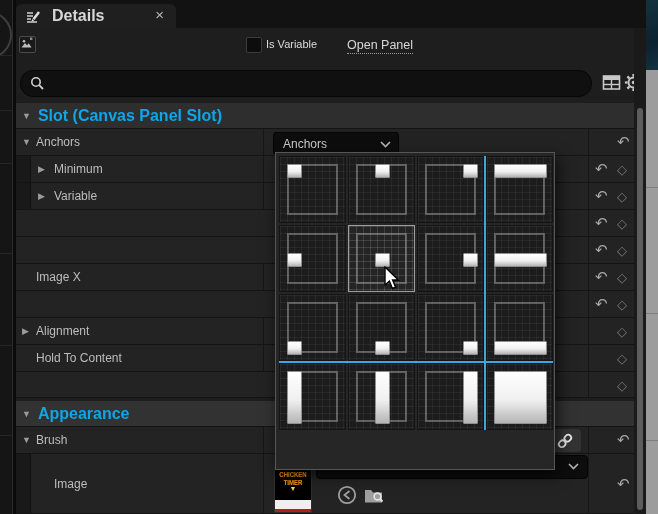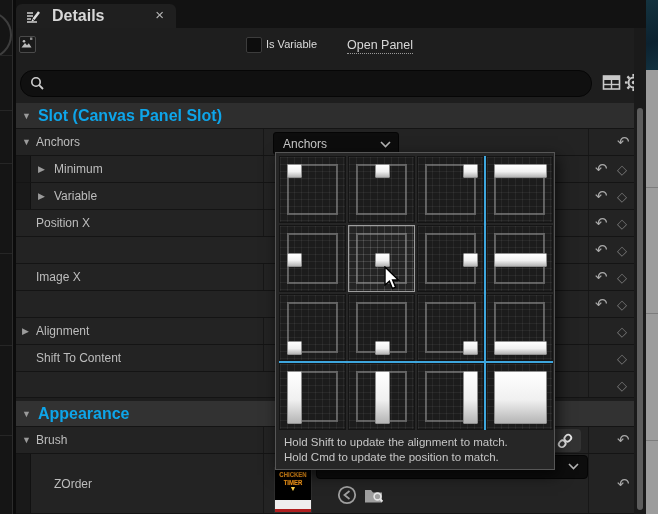--- a/index.html
+++ b/index.html
@@ -180,23 +180,20 @@
           <div class="indent"></div>
           <span class="exp" style="left: 22px;">▶</span>
           <span class="plabel" style="left: 38px;">Variable</span>
         </div>
         <div class="pactions">
           <span class="icon-reset" style="left: 6px;">↶</span>
           <span class="icon-diamond" style="left: 28px;">◇</span>
         </div>
       </div>
       <div class="prow" style="top: 210px; height: 27px;">
-        <div class="pname">
-          <span class="plabel" style="left: 20px;">Position X</span>
-        </div>
         <div class="pactions">
           <span class="icon-reset" style="left: 6px;">↶</span>
           <span class="icon-diamond" style="left: 28px;">◇</span>
         </div>
       </div>
       <div class="prow" style="top: 237px; height: 27px;">
         <div class="pactions">
           <span class="icon-reset" style="left: 6px;">↶</span>
           <span class="icon-diamond" style="left: 28px;">◇</span>
         </div>
@@ -220,21 +217,21 @@
         <div class="pname">
           <span class="exp" style="left: 6px;">▶</span>
           <span class="plabel" style="left: 20px;">Alignment</span>
         </div>
         <div class="pactions">
           <span class="icon-diamond" style="left: 28px;">◇</span>
         </div>
       </div>
       <div class="prow" style="top: 345px; height: 27px;">
         <div class="pname">
-          <span class="plabel" style="left: 20px;">Shift To Content</span>
+          <span class="plabel" style="left: 20px;">Hold To Content</span>
         </div>
         <div class="pactions">
           <span class="icon-diamond" style="left: 28px;">◇</span>
         </div>
       </div>
       <div class="prow" style="top: 372px; height: 26px;">
         <div class="pactions">
           <span class="icon-diamond" style="left: 28px;">◇</span>
         </div>
       </div>
@@ -255,21 +252,21 @@
             </g>
           </svg>
         </div>
         <div class="pactions">
           <span class="icon-reset" style="left: 28px;">↶</span>
         </div>
       </div>
       <div class="prow" style="top: 454px; height: 60px;">
         <div class="pname">
           <div class="indent"></div>
-          <span class="plabel" style="left: 38px;">ZOrder</span>
+          <span class="plabel" style="left: 38px;">Image</span>
         </div>
         <div class="thumb">
           <span class="ttext">CHICKEN TIMER</span>
           <span class="tarrow">▼</span>
           <div class="twhite"></div>
           <div class="tred"></div>
         </div>
         <div class="asset-combo">
           <svg width="11" height="8" viewBox="0 0 11 8">
             <polyline points="1,2 5.5,6.5 10,2" fill="none" stroke="#b5b5b5" stroke-width="1.6"></polyline>
@@ -355,24 +352,20 @@
           <div class="aoutline"></div>
           <div class="amark" style="left: 45px; top: 7px; width: 15px; height: 53px;"></div>
         </div>
         <div class="acell">
           <div class="aoutline"></div>
           <div class="amark" style="left: 7px; top: 7px; width: 53px; height: 53px;"></div>
         </div>
       </div>
     <div class="blueline" id="blue-v" style="left: 208px; top: 3px; width: 2px; height: 274px; background: rgb(62, 166, 221);"></div>
     <div class="blueline" id="blue-h" style="left: 3px; top: 208px; width: 274px; height: 2px; background: rgb(62, 166, 221);"></div>
-    <div class="ahint">
-      <div>Hold Shift to update the alignment to match.</div>
-      <div>Hold Cmd to update the position to match.</div>
-    </div>
   </div>
 
   <svg class="cursor" style="left:384px;top:266px" width="18" height="26" viewBox="0 0 18 26">
     <path d="M1 1 L1 19 L5.4 15.2 L8.4 22.5 L11.6 21.2 L8.6 14 L14.4 14 Z" fill="#ffffff" stroke="#000000" stroke-width="1.4"></path>
   </svg>
 
   <div class="right-strip">
     <div class="teal"></div>
   <div class="hline" style="top: 187px;"></div>
       <div class="hline" style="top: 313px;"></div>

